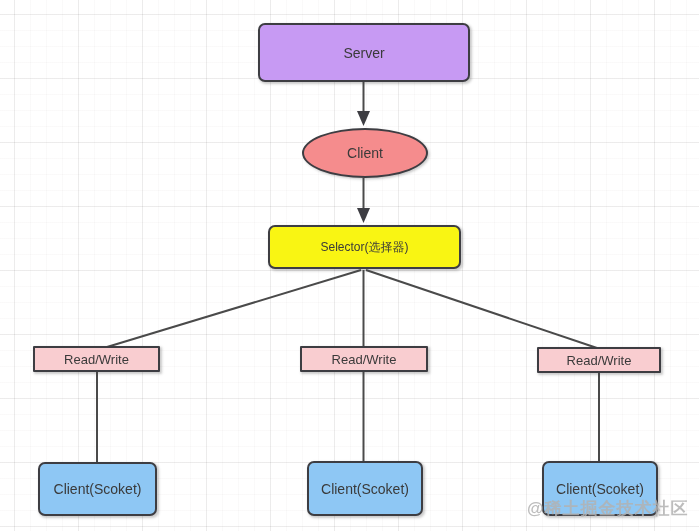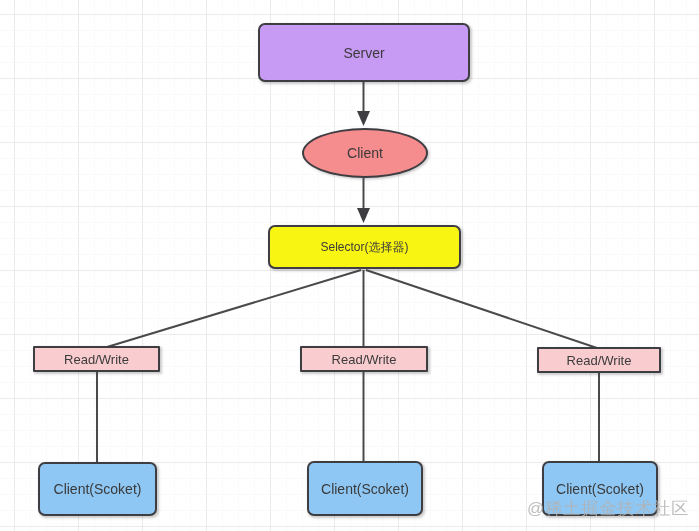--- a/index.html
+++ b/index.html
@@ -49,20 +49,21 @@
   .node-client-3 { left: 542px; width: 116px; }
   .watermark {
     position: absolute;
     left: 527px;
     top: 497px;
     font-size: 17px;
     letter-spacing: 1px;
     color: rgba(178,178,178,0.85);
     white-space: nowrap;
     z-index: 5;
+    font-weight: bold;
   }
 </style>
 </head>
 <body>
 
 <div class="canvas">
 
   <svg class="connectors" viewBox="0 0 699 531" xmlns="http://www.w3.org/2000/svg">
 
     <line x1="363.5" y1="82" x2="363.5" y2="113" stroke="#4a4a4a" stroke-width="2"></line>

